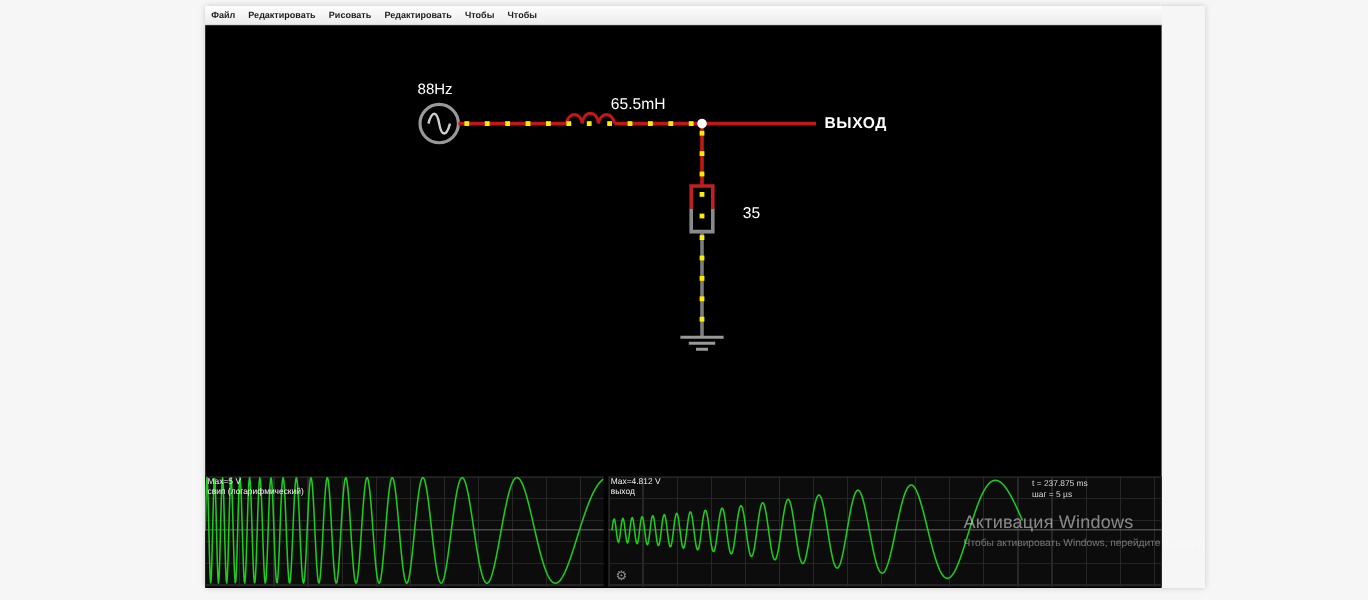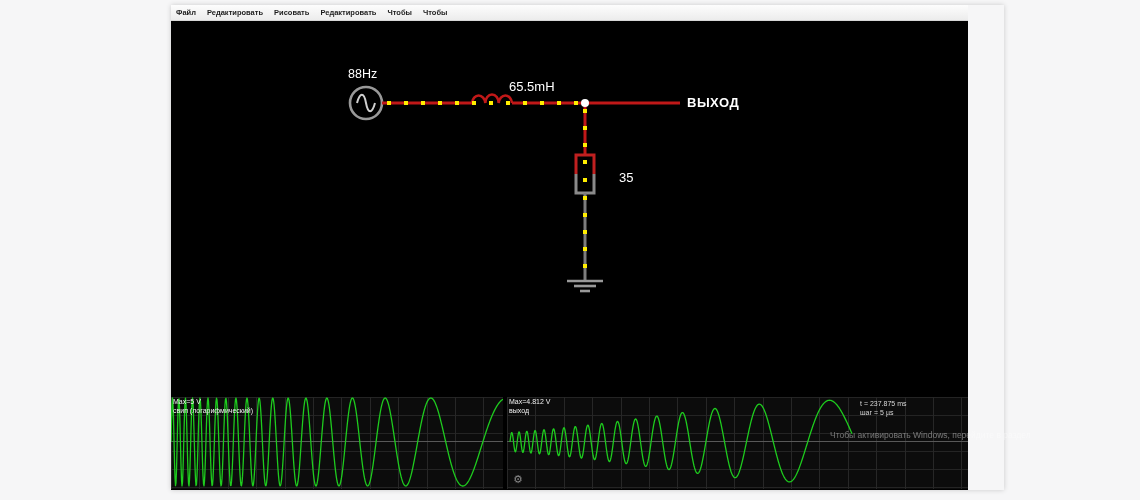--- a/index.html
+++ b/index.html
@@ -50,21 +50,21 @@
     position:absolute;left:353px;top:2px;font-size:7px;line-height:9px;color:#d8d8d8;z-index:3;
   }
   .gear{
     position:absolute;left:6px;top:76px;font-size:11px;color:#8a8a8a;z-index:3;cursor:pointer;
   }
   .watermark{position:absolute;left:632px;top:406px;z-index:4;pointer-events:none;}
   .watermark .wm-title{
     font-size:15px;color:rgba(255,255,255,.50);font-weight:400;letter-spacing:.2px;
   }
   .watermark .wm-sub{
-    font-size:8.5px;color:rgba(255,255,255,.42);margin-top:3px;white-space:nowrap;margin-left:27px;
+    font-size:8.5px;color:rgba(255,255,255,.42);margin-top:3px;white-space:nowrap;
   }
 </style>
 </head>
 <body>
 
 <div class="app">
 
   <div class="menubar">
     <span class="menu-item">Файл</span>
     <span class="menu-item">Редактировать</span>
@@ -149,17 +149,18 @@
         <div>выход</div>
       </div>
       <div class="scope-info">
         <div>t = 237.875 ms</div>
         <div>шаг = 5 µs</div>
       </div>
       <div class="gear">⚙</div>
     </div>
 
     <div class="watermark">
+      <div class="wm-title">Активация Windows</div>
       <div class="wm-sub">Чтобы активировать Windows, перейдите в раздел</div>
     </div>
 
   </div>
 </div>
 
 </body></html>

